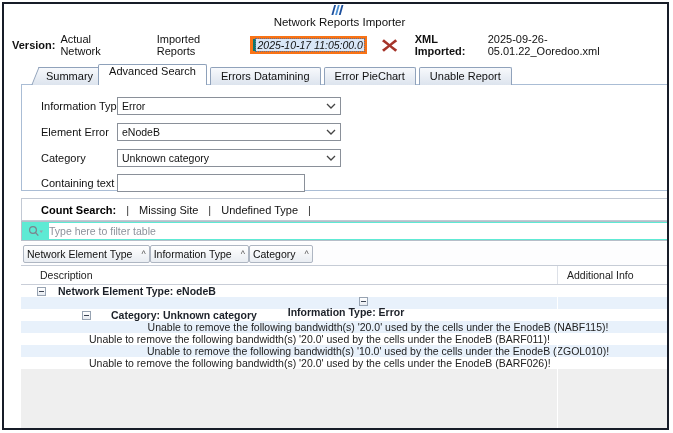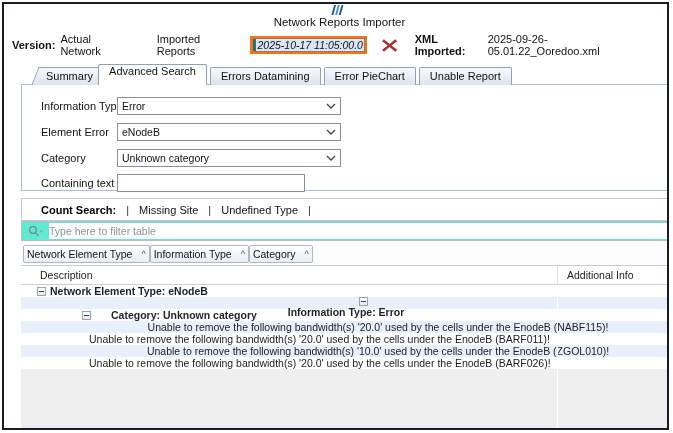--- a/index.html
+++ b/index.html
@@ -178,21 +178,21 @@
 
     <div class="thead">
       <span class="th-desc">Description</span>
       <span class="th-info">Additional Info</span>
       <div class="th-sep"></div>
     </div>
 
     <div class="tbody" id="tbody">
         <div class="trow">
           <span class="toggle" style="margin-left: 16px;"></span>
-          <span class="gtext" style="margin-left: 4px;">Network Element Type: eNodeB</span>
+          <span class="gtext" style="margin-left: 12px;">Network Element Type: eNodeB</span>
         </div>
         <div class="trow stripe">
           <span class="toggle" style="margin-left: 38px;"></span>
           <span class="gtext" style="margin-left: 4px;">Information Type: Error</span>
         </div>
         <div class="trow">
           <span class="toggle" style="margin-left: 61px;"></span>
           <span class="gtext" style="margin-left: 20px;">Category: Unknown category</span>
         </div>
         <div class="trow stripe">

